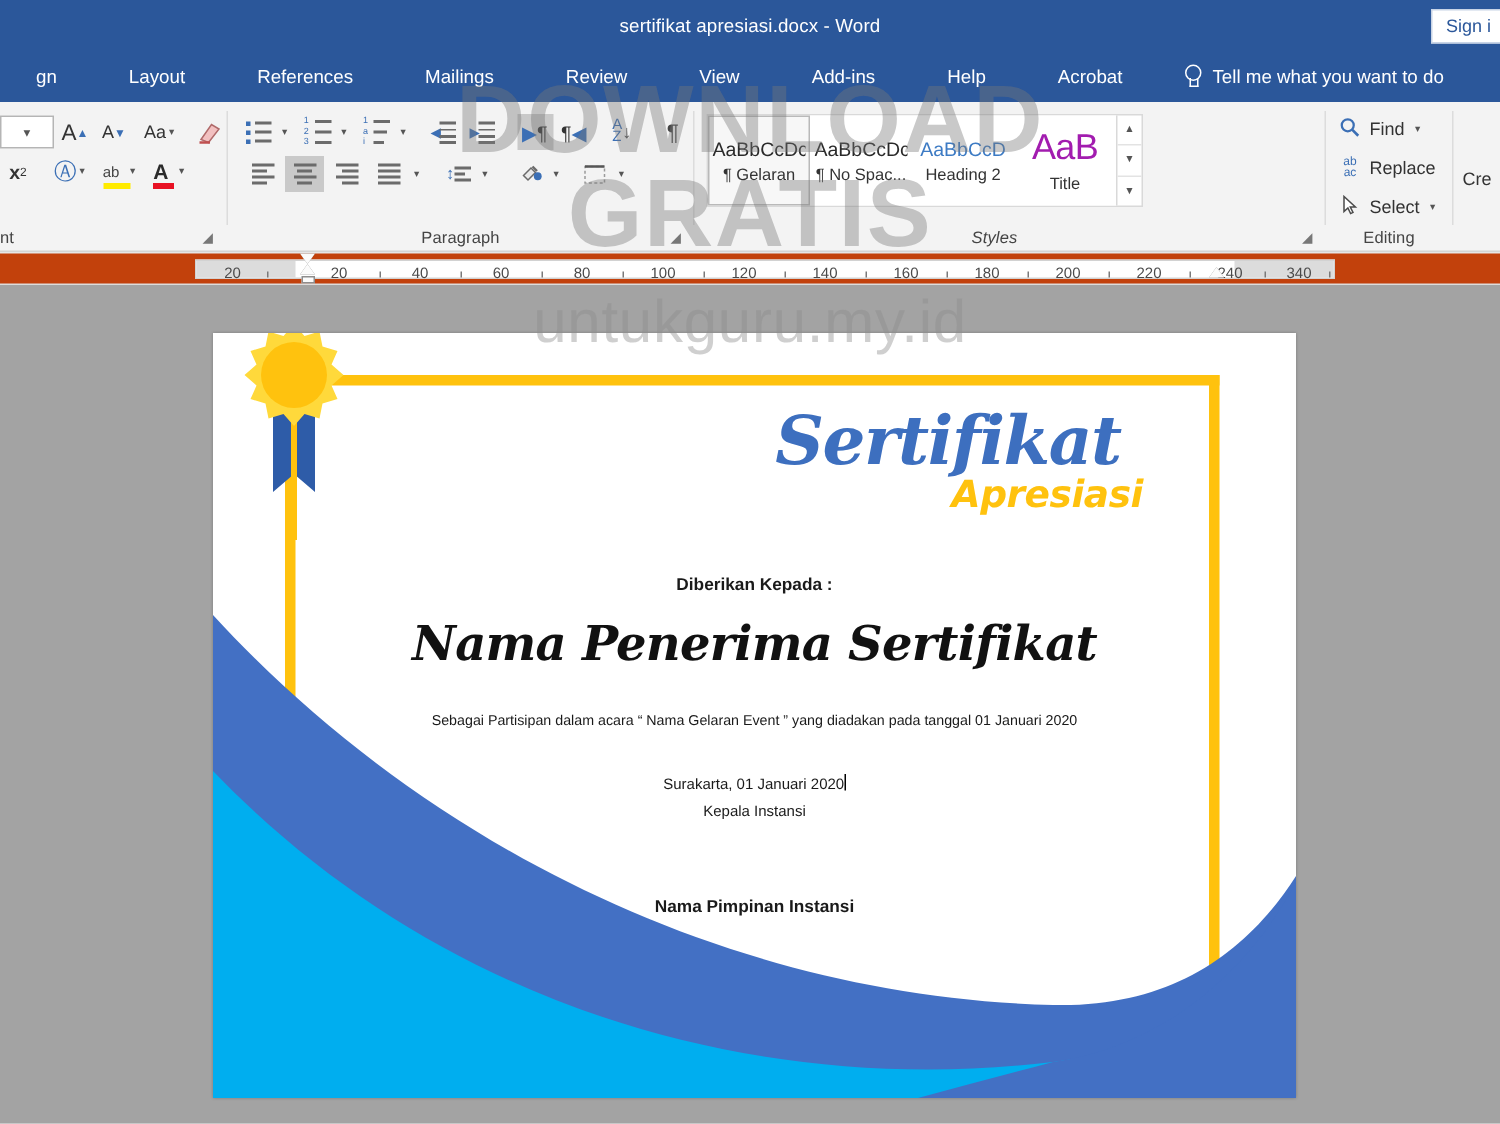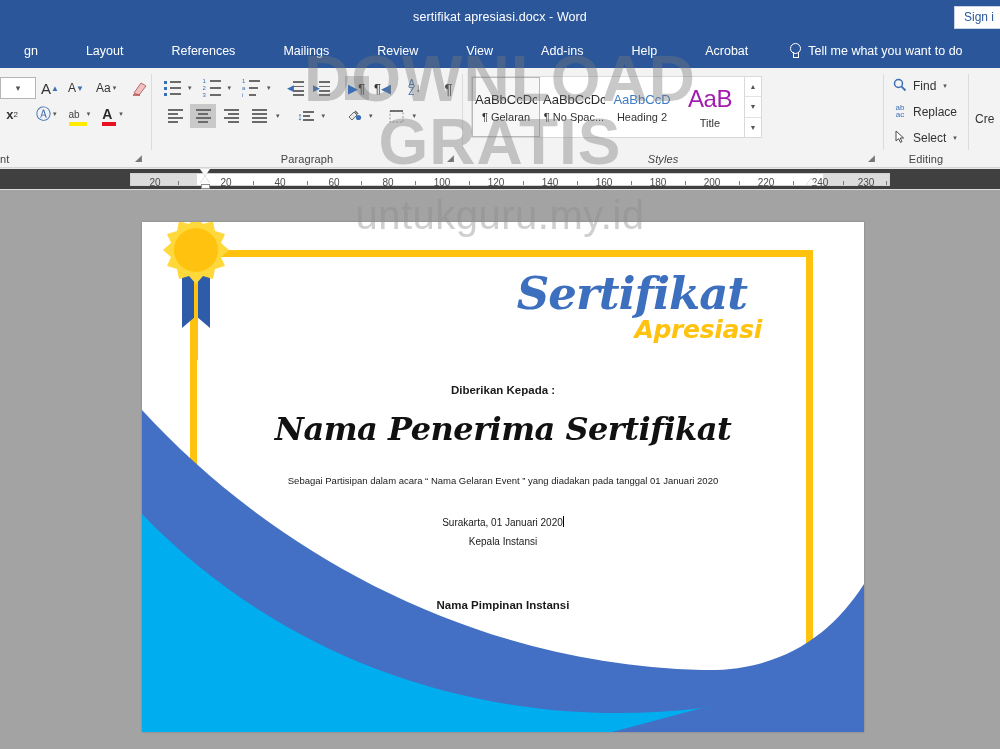--- a/index.html
+++ b/index.html
@@ -141,21 +141,21 @@
     font-size: 7px; color: #555; border-bottom: 1px solid #e3e3e3;
   }
 
   
   .ebtn { display: flex; align-items: center; gap: 5px; height: 24px; font-size: 12px; color: #333; }
   .ebtn .gl { width: 16px; text-align: center; }
 
   
   .ruler {
     position: absolute; top: 169px; left: 0; width: 1000px; height: 21px;
-    background: #404040; border-bottom: 1px solid #dcdcdc;
+    background: #c2410c; border-bottom: 1px solid #dcdcdc;
   }
   .rtrack {
     position: absolute; top: 4px; left: 130px; height: 13px; width: 760px;
     background: #ffffff; border: 1px solid #d2d2d2;
   }
   .rmargin { position: absolute; top: 0; height: 11px; background: #dcdcdc; }
   .rnum {
     position: absolute; top: 3px; font-size: 10px; color: #4a4a4a;
     transform: translateX(-50%); white-space: nowrap;
   }
@@ -573,21 +573,21 @@
       <span class="rnum" style="left:473px;">160</span>
       <span class="rtick" style="left:500px;"></span>
       <span class="rnum" style="left:527px;">180</span>
       <span class="rtick" style="left:554px;"></span>
       <span class="rnum" style="left:581px;">200</span>
       <span class="rtick" style="left:608px;"></span>
       <span class="rnum" style="left:635px;">220</span>
       <span class="rtick" style="left:662px;"></span>
       <span class="rnum" style="left:689px;">240</span>
       <span class="rtick" style="left:712px;"></span>
-      <span class="rnum" style="left:735px;">230</span>
+      <span class="rnum" style="left:735px;">340</span>
       <span class="rtick" style="left:755px;"></span>
     </div>
   </div>
   <div class="hourglass">
     <div class="t"></div>
       <div class="b"></div>
       <div class="sq"></div>
   </div>
   <div class="rightind"></div>
 

